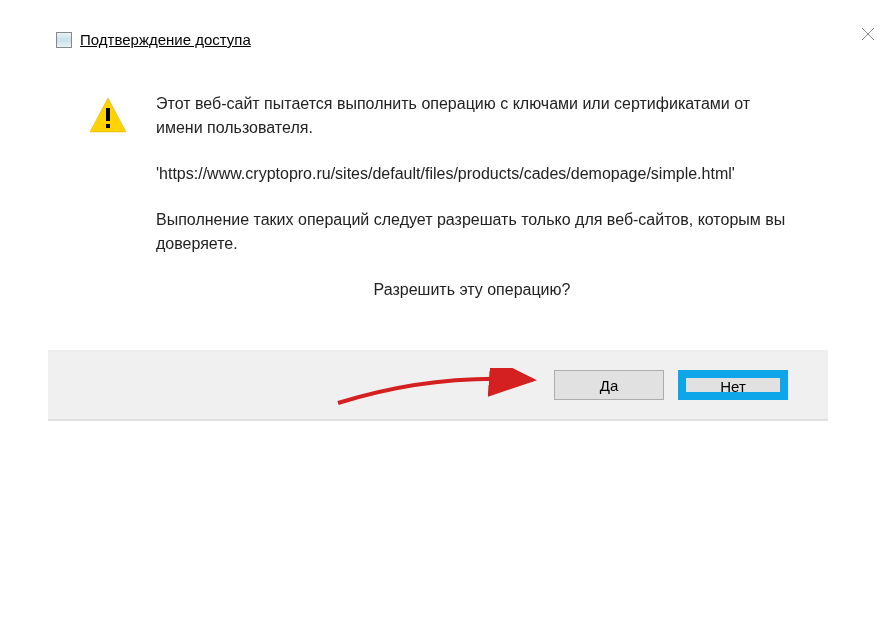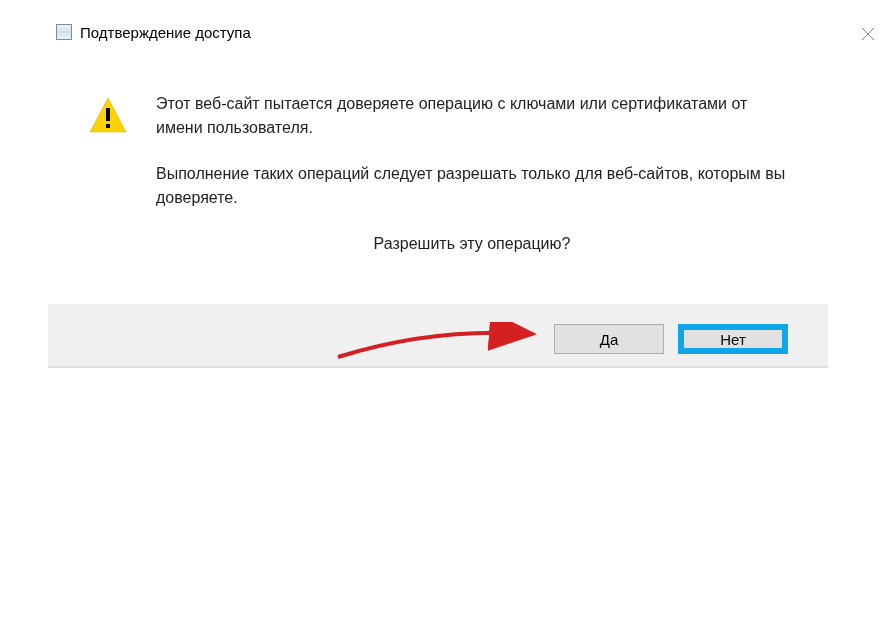--- a/index.html
+++ b/index.html
@@ -14,24 +14,25 @@
       height: 636px;
       position: relative;
     }
     .dialog {
       width: 780px;
       margin: 20px 0 0 48px;
       background: #ffffff;
     }
     .titlebar {
       display: flex;
-      align-items: flex-start;
+      align-items: flex-end;
       padding: 4px 8px 4px 8px;
       height: 32px;
       position: relative;
+      text-decoration: underline;
     }
     .app-icon {
       width: 16px;
       height: 16px;
       margin-right: 8px;
       border: 1px solid #888;
       background: linear-gradient(to bottom, #e8f4f8 0%, #c8e0e8 50%, #e8f4f8 100%);
       flex-shrink: 0;
     }
     .title-text {
@@ -76,39 +77,39 @@
     }
     .message-body p {
       margin-bottom: 22px;
     }
     .message-body p:last-child {
       margin-bottom: 0;
       text-align: center;
     }
     .button-bar {
       background: #f0f0f0;
-      padding: 20px 40px 12px 40px;
+      padding: 20px 40px 19px 40px;
       display: flex;
       justify-content: flex-end;
       gap: 14px;
       margin-top: 28px;
       position: relative;
     }
     .btn {
       min-width: 110px;
       height: 30px;
       font-size: 15px;
       font-family: inherit;
       background: #e1e1e1;
       border: 1px solid #adadad;
       cursor: pointer;
       padding: 0 18px;
     }
     .btn-default {
-      border: 6px solid #0ea5e9;
+      border: 8px solid #0ea5e9;
       background: #e1e1e1;
     }
     .arrow {
       position: absolute;
       left: 285px;
       top: 18px;
       width: 210px;
       height: 40px;
       pointer-events: none;
     }
@@ -136,21 +137,22 @@
 
   <div class="content">
     <div class="warning-icon">
       <svg viewBox="0 0 40 40">
         <polygon points="20,2 38,36 2,36" fill="#ffd200" stroke="#d4a800" stroke-width="0.5"></polygon>
         <rect x="18" y="12" width="4" height="13" fill="#000"></rect>
         <rect x="18" y="28" width="4" height="4" fill="#000"></rect>
       </svg>
     </div>
     <div class="message-body">
-      <p>Этот веб-сайт пытается доверяете операцию с ключами или сертификатами от имени пользователя.</p>
+      <p>Этот веб-сайт пытается выполнить операцию с ключами или сертификатами от имени пользователя.</p>
+      <p style="word-break: break-all;">'https://www.cryptopro.ru/sites/default/files/products/cades/demopage/simple.html'</p>
       <p>Выполнение таких операций следует разрешать только для веб-сайтов, которым вы доверяете.</p>
       <p>Разрешить эту операцию?</p>
     </div>
   </div>
 
   <div class="button-bar">
     <svg class="arrow" viewBox="0 0 210 40">
       <defs>
         <marker id="arrowhead" markerWidth="12" markerHeight="10" refX="11" refY="5" orient="auto">
           <polygon points="0 0, 12 5, 0 10" fill="#d42020"></polygon>

